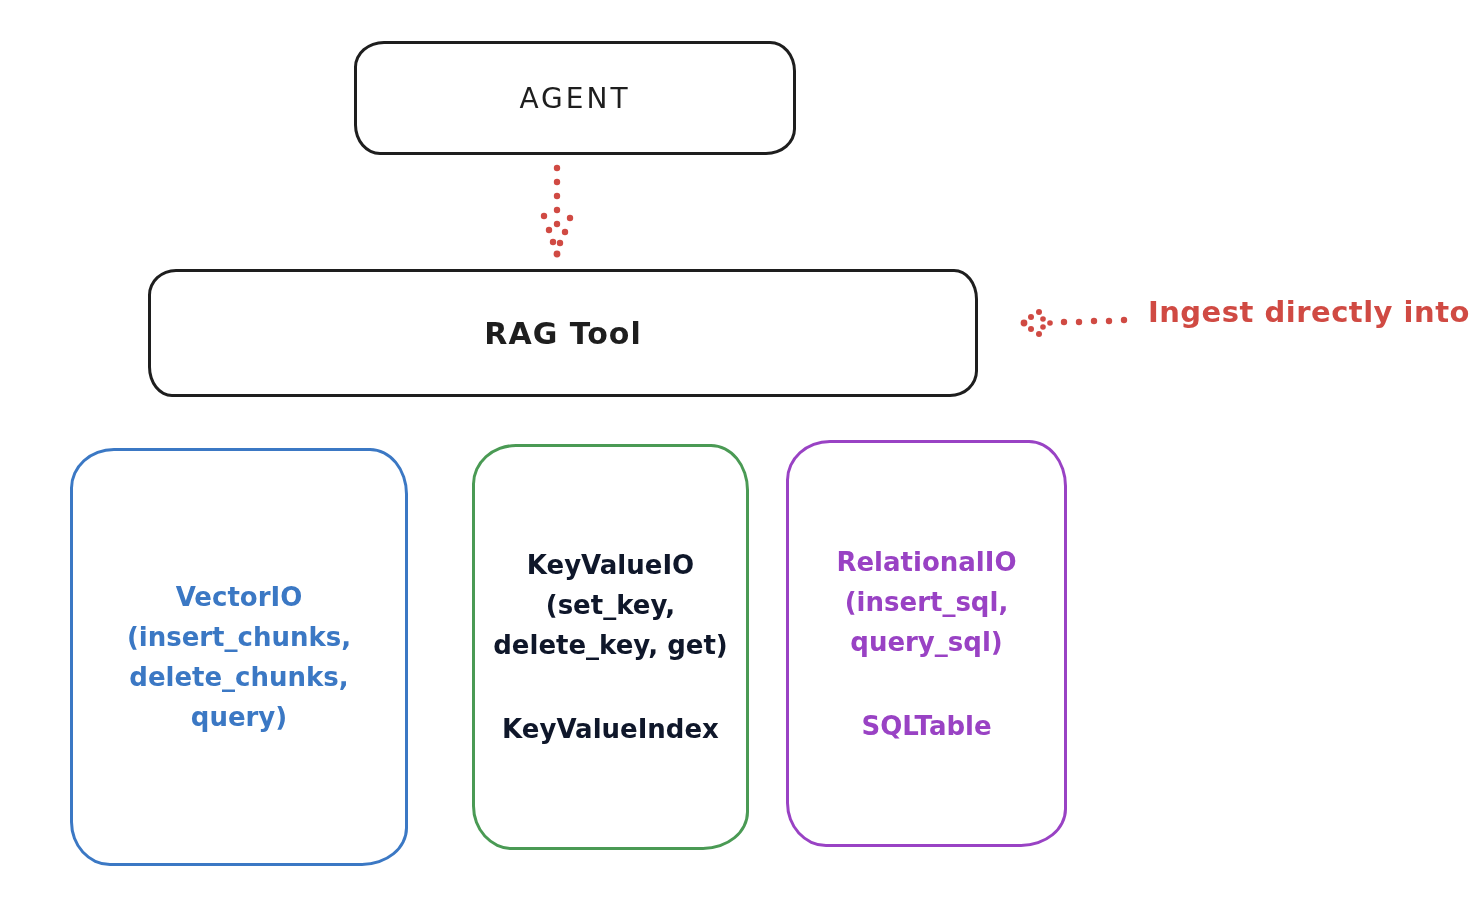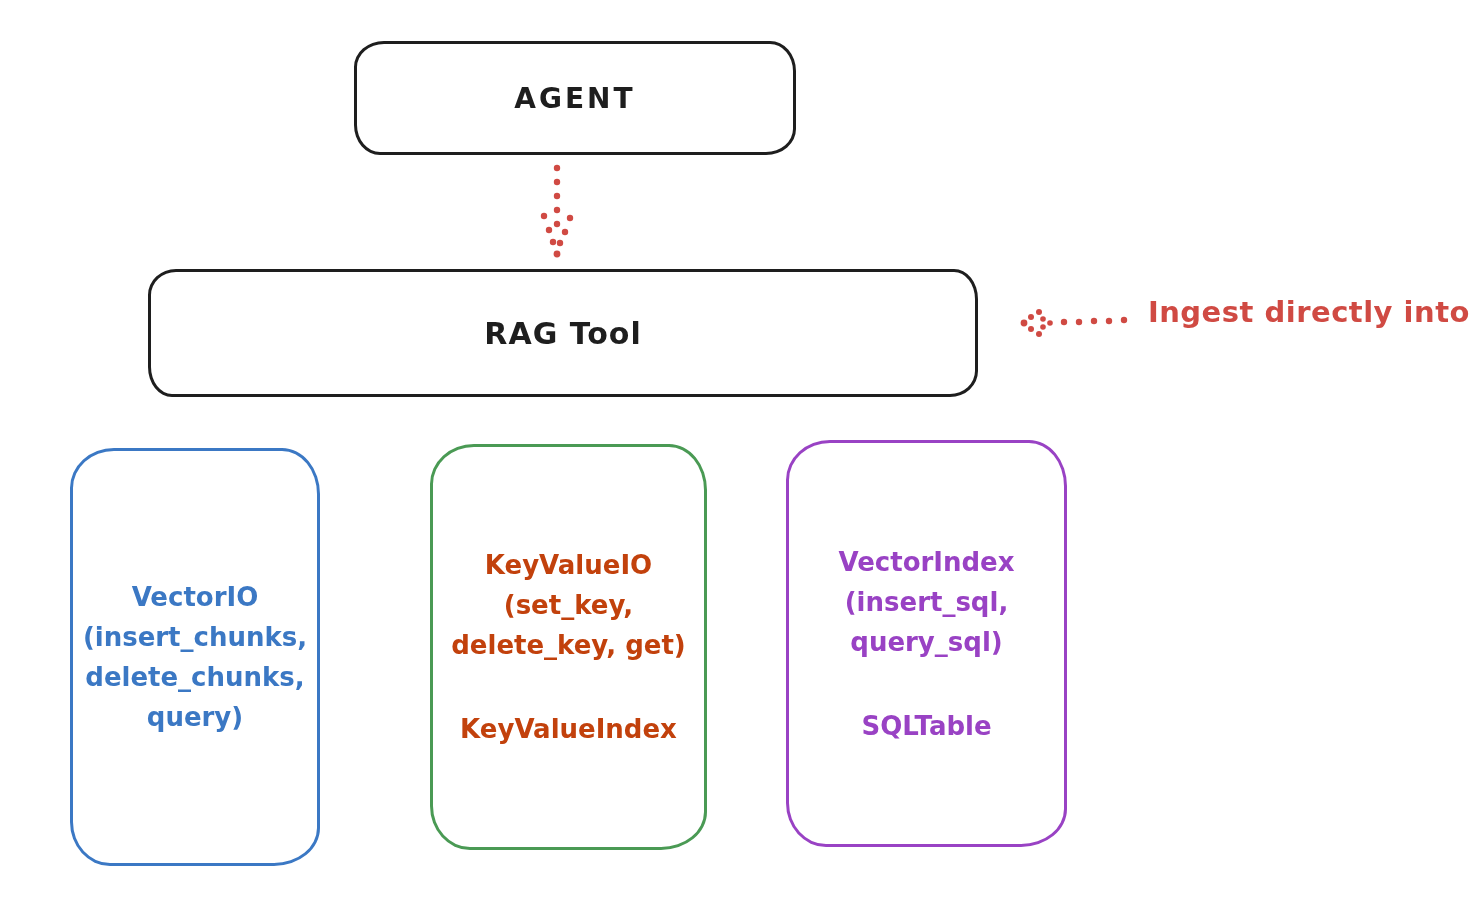--- a/index.html
+++ b/index.html
@@ -24,21 +24,21 @@
     background: #ffffff;
     box-sizing: border-box;
   }
   .node-agent {
     left: 354px; top: 41px;
     width: 442px; height: 114px;
     border-radius: 30px 26px 30px 26px / 26px 30px 26px 30px;
   }
   .node-agent .node-label {
     font-size: 28px;
-    font-weight: 700;
+    font-weight: 400;
     letter-spacing: 3px;
     color: #1e1e1e;
   }
   .node-rag {
     left: 148px; top: 269px;
     width: 830px; height: 128px;
     border-radius: 28px 24px 28px 24px / 26px 30px 26px 30px;
   }
   .node-rag .node-label {
     font-size: 30px;
@@ -70,21 +70,21 @@
     justify-content: center;
     text-align: center;
     border: 3.5px solid;
     background: #ffffff;
     box-sizing: border-box;
     border-radius: 44px 38px 46px 40px / 40px 46px 38px 44px;
     font-size: 26px;
     font-weight: 600;
     line-height: 40px;
   }
-  .card-vector     { left: 70px;  top: 448px; width: 250px; height: 418px; gap: 24px; }
+  .card-vector     { left: 70px;  top: 448px; width: 338px; height: 418px; gap: 24px; }
   .card-keyvalue   { left: 430px; top: 444px; width: 277px; height: 406px; }
   .card-relational { left: 786px; top: 440px; width: 281px; height: 407px; }
   .card-signature { white-space: pre-line; }
   .card-index { margin-top: 44px; }
 </style>
 </head>
 <body>
 
 <div class="canvas">
 
@@ -135,27 +135,27 @@
     <div>Ingest directly into</div>
   </div>
 
   <div class="card card-vector" style="border-color: rgb(59, 120, 196); color: rgb(59, 120, 196);">
     <div class="card-signature">VectorIO
 (insert_chunks,
 delete_chunks,
 query)</div>
   </div>
 
-  <div class="card card-keyvalue" style="border-color: rgb(74, 154, 84); color: #c2410c;">
+  <div class="card card-keyvalue" style="border-color: rgb(74, 154, 84); color: #0f172a; margin-left: 42px;">
     <div class="card-signature">KeyValueIO
 (set_key,
 delete_key, get)</div>
     <div class="card-index">KeyValueIndex</div>
   </div>
 
   <div class="card card-relational" style="border-color: rgb(153, 66, 196); color: rgb(153, 66, 196);">
-    <div class="card-signature">VectorIndex
+    <div class="card-signature">RelationalIO
 (insert_sql,
 query_sql)</div>
     <div class="card-index">SQLTable</div>
   </div>
 
 </div>
 
 </body></html>

